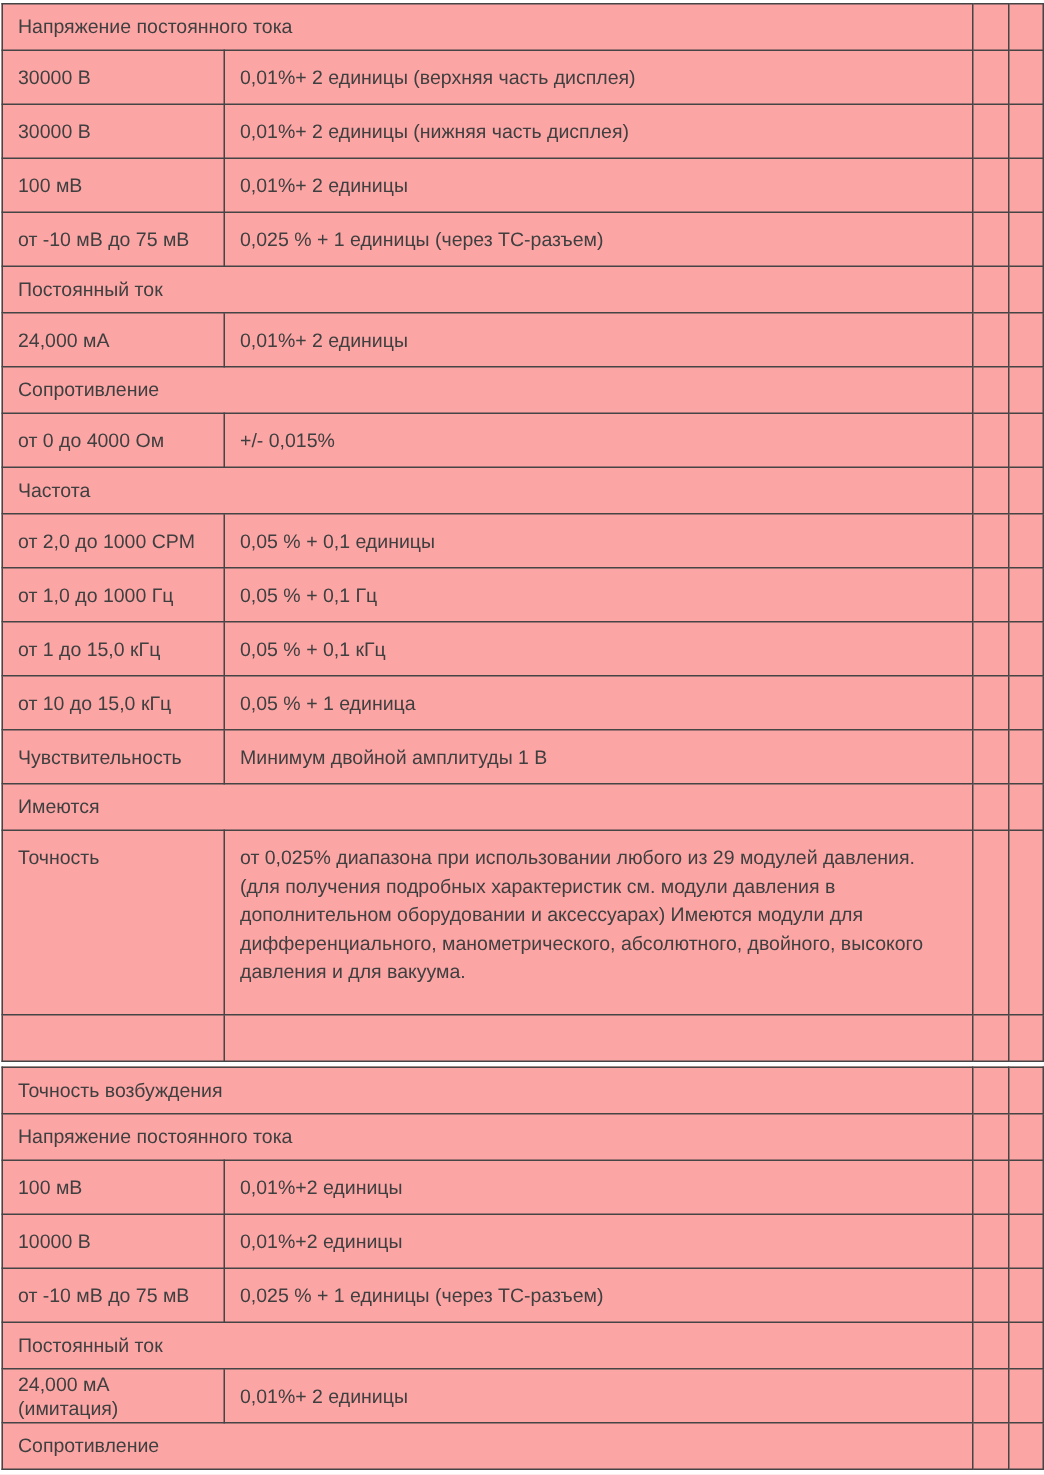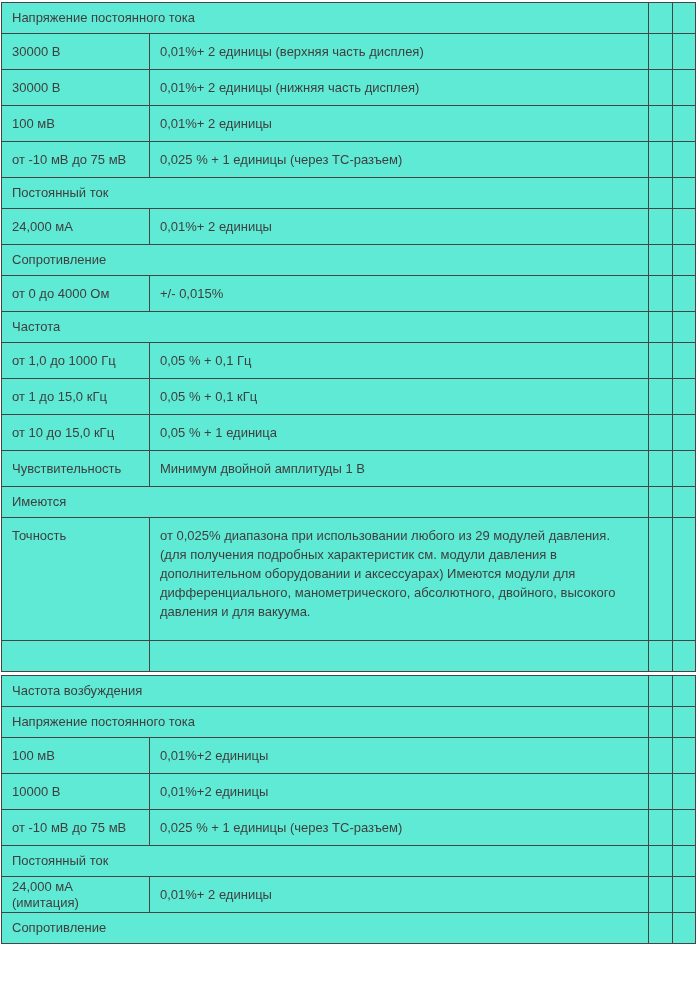--- a/index.html
+++ b/index.html
@@ -14,21 +14,21 @@
     font-family: "Liberation Sans", sans-serif;
   }
   .page {
     padding-top: 2px;
     padding-left: 1px;
   }
   table.spec {
     border-collapse: collapse;
     table-layout: fixed;
     width: 694px;
-    background: #5eead4;
+    background: #fca5a5;
   }
   table.spec + table.spec {
     margin-top: 3px;
   }
   col.c-range  { width: 148px; }
   col.c-spec   { width: 499px; }
   col.c-nar1   { width: 24px;  }
   col.c-nar2   { width: 23px;  }
   td {
     border: 1px solid var(--border-color, #454545);
@@ -118,20 +118,26 @@
           <td class="spec-cell">+/- 0,015%</td>
           <td class="narrow"></td>
           <td class="narrow"></td>
         </tr>
         <tr class="section">
           <td colspan="2" class="section-cell">Частота</td>
           <td class="narrow"></td>
           <td class="narrow"></td>
         </tr>
         <tr class="data">
+          <td class="range-cell">от 2,0 до 1000 CPM</td>
+          <td class="spec-cell">0,05 % + 0,1 единицы</td>
+          <td class="narrow"></td>
+          <td class="narrow"></td>
+        </tr>
+        <tr class="data">
           <td class="range-cell">от 1,0 до 1000 Гц</td>
           <td class="spec-cell">0,05 % + 0,1 Гц</td>
           <td class="narrow"></td>
           <td class="narrow"></td>
         </tr>
         <tr class="data">
           <td class="range-cell">от 1 до 15,0 кГц</td>
           <td class="spec-cell">0,05 % + 0,1 кГц</td>
           <td class="narrow"></td>
           <td class="narrow"></td>
@@ -170,21 +176,21 @@
 
   <table class="spec">
     <colgroup>
       <col class="c-range">
         <col class="c-spec">
         <col class="c-nar1">
         <col class="c-nar2">
     </colgroup>
     <tbody>
         <tr class="section">
-          <td colspan="2" class="section-cell">Частота возбуждения</td>
+          <td colspan="2" class="section-cell">Точность возбуждения</td>
           <td class="narrow"></td>
           <td class="narrow"></td>
         </tr>
         <tr class="section">
           <td colspan="2" class="section-cell">Напряжение постоянного тока</td>
           <td class="narrow"></td>
           <td class="narrow"></td>
         </tr>
         <tr class="data">
           <td class="range-cell">100 мВ</td>

